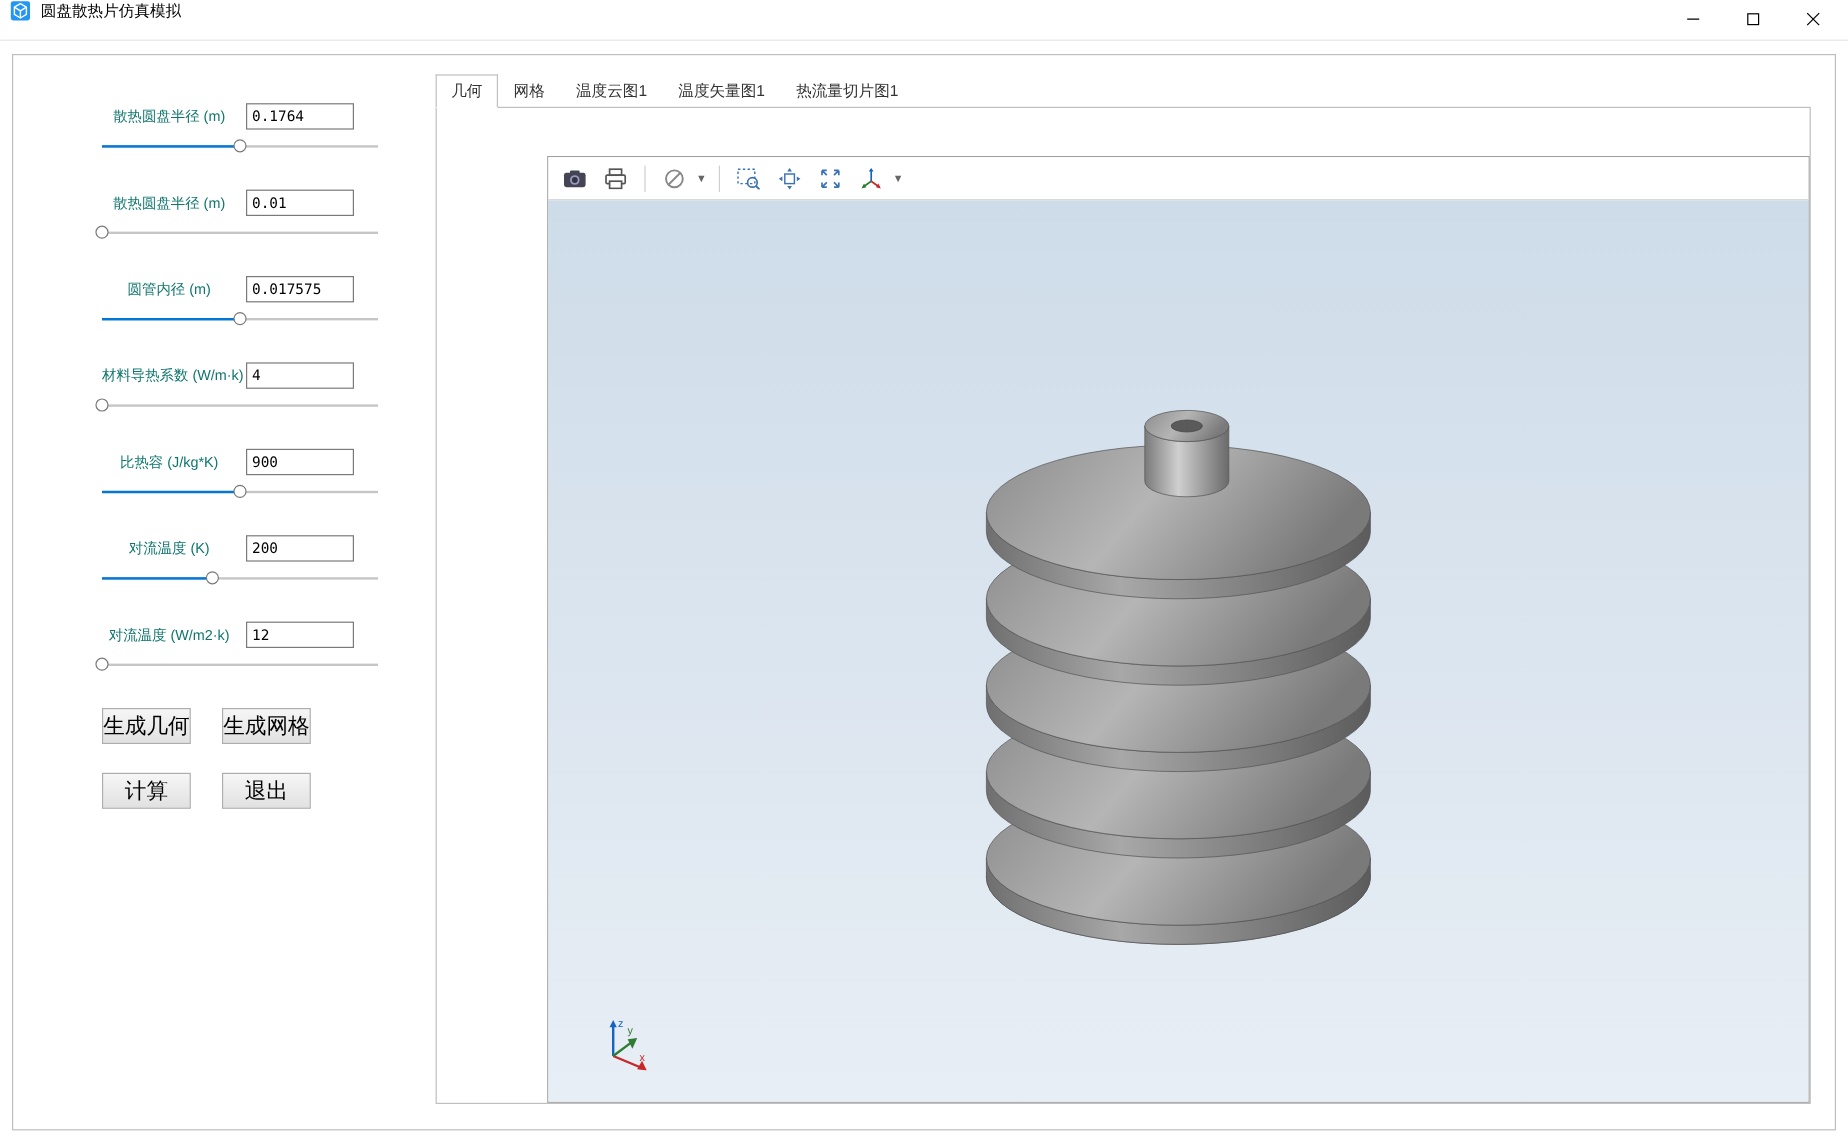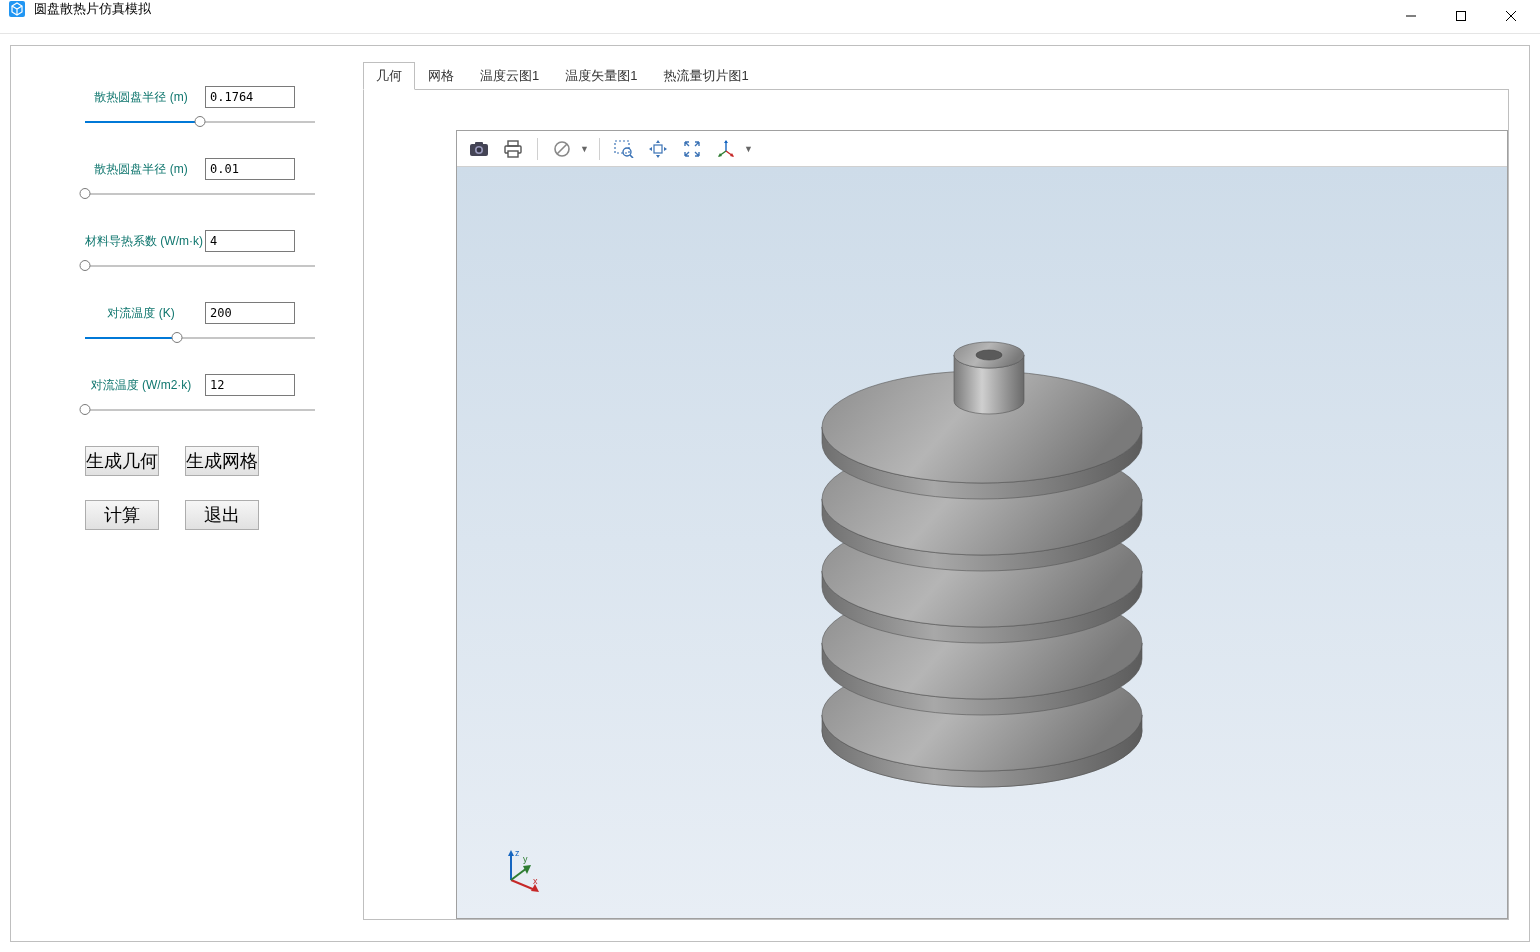--- a/index.html
+++ b/index.html
@@ -101,27 +101,49 @@
       <input class="param-input" value="0.01" style="">
     </div>
     <div class="slider-wrap">
       <div class="slider-track"></div>
       <div class="slider-fill" style="width:0%"></div>
       <div class="slider-thumb" style="left:0%"></div>
     </div>
       </div>
       <div class="param">
     <div class="param-row">
+      <span class="param-label">圆管内径 (m)</span>
+      <input class="param-input" value="0.017575" style="">
+    </div>
+    <div class="slider-wrap">
+      <div class="slider-track"></div>
+      <div class="slider-fill" style="width:50%"></div>
+      <div class="slider-thumb" style="left:50%"></div>
+    </div>
+      </div>
+      <div class="param">
+    <div class="param-row">
       <span class="param-label">材料导热系数 (W/m·k)</span>
       <input class="param-input" value="4" style="">
     </div>
     <div class="slider-wrap">
       <div class="slider-track"></div>
       <div class="slider-fill" style="width:0%"></div>
       <div class="slider-thumb" style="left:0%"></div>
+    </div>
+      </div>
+      <div class="param">
+    <div class="param-row">
+      <span class="param-label">比热容 (J/kg*K)</span>
+      <input class="param-input" value="900" style="">
+    </div>
+    <div class="slider-wrap">
+      <div class="slider-track"></div>
+      <div class="slider-fill" style="width:50%"></div>
+      <div class="slider-thumb" style="left:50%"></div>
     </div>
       </div>
       <div class="param">
     <div class="param-row">
       <span class="param-label">对流温度 (K)</span>
       <input class="param-input" value="200" style="">
     </div>
     <div class="slider-wrap">
       <div class="slider-track"></div>
       <div class="slider-fill" style="width:40%"></div>

